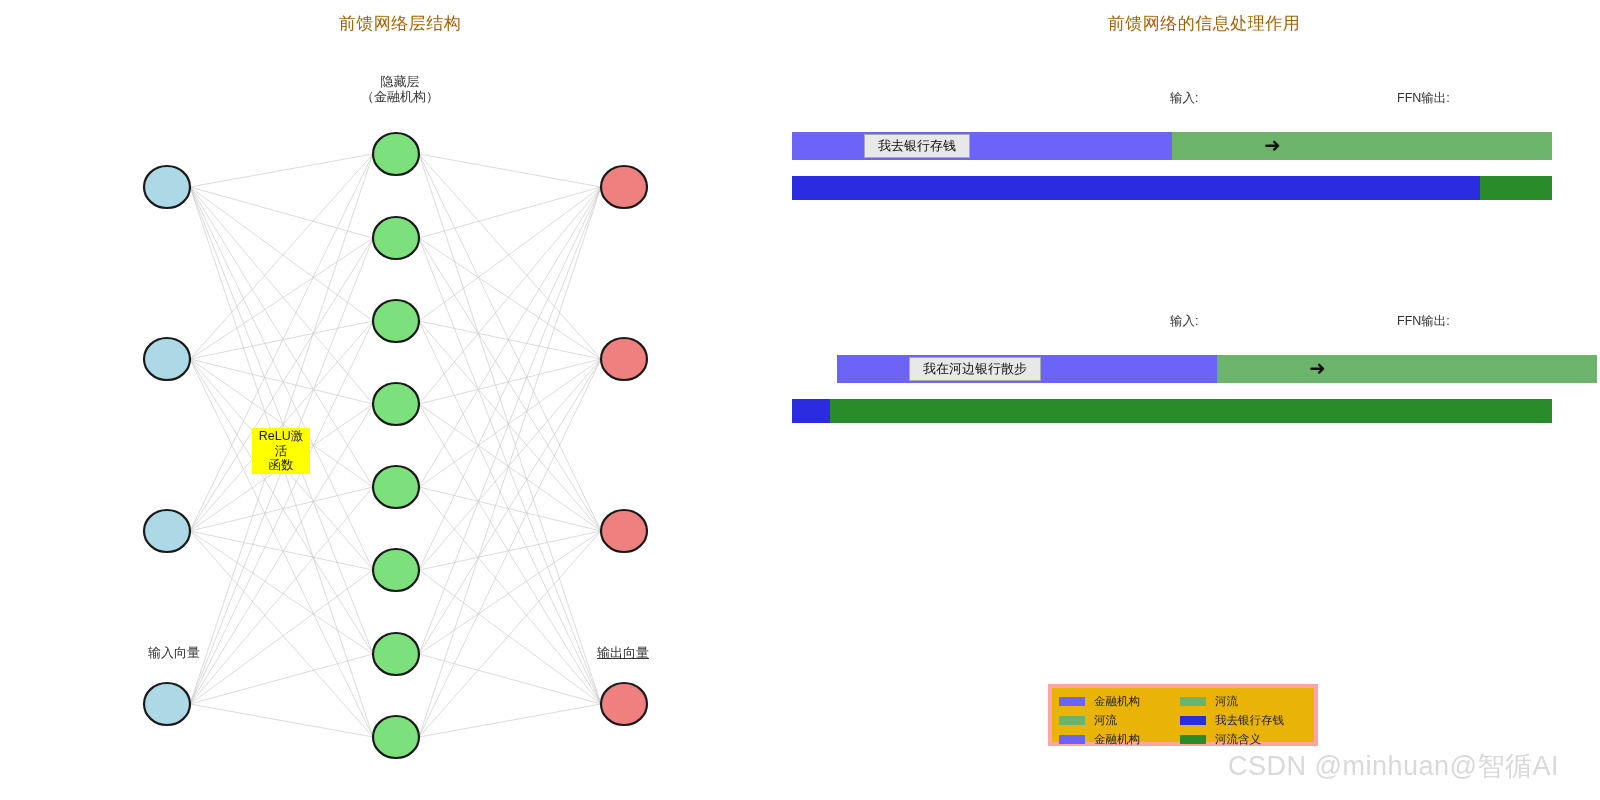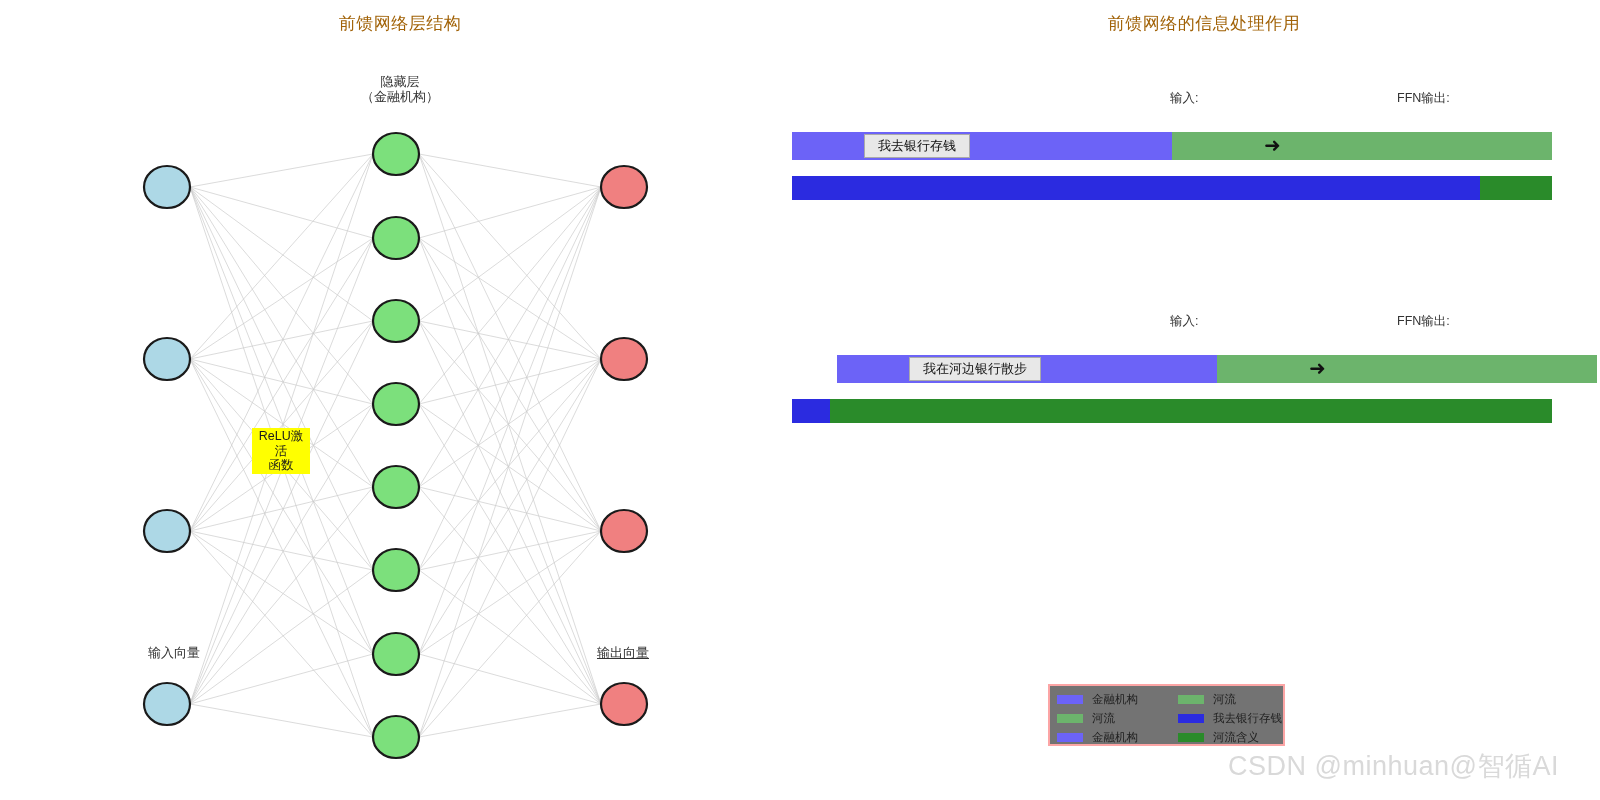--- a/index.html
+++ b/index.html
@@ -49,22 +49,22 @@
     position:absolute;background:#e8e8e8;border:1px solid #aaa;
     font-size:13px;color:#111;padding:2px 13px;white-space:nowrap;z-index:4;
   }
   .arrow-glyph{
     position:absolute;font-size:20px;line-height:1;color:#111;font-weight:bold;
     font-family:"DejaVu Sans",sans-serif;
   }
 
   
   #legend{
-    position:absolute;left:1048px;top:684px;width:237px;height:62px;
-    background:#737373;border:2px solid #fca5a5;box-sizing:border-box;
+    position:absolute;left:1048px;top:684px;width:270px;height:62px;
+    background:#eab308;border:4px solid #fca5a5;box-sizing:border-box;
   }
   #legend .lg-col{position:absolute;top:4px;}
   #legend .lg-col.c1{left:7px;}
   #legend .lg-col.c2{left:128px;}
   .lg-item{display:flex;align-items:center;height:19px;}
   .lg-swatch{width:26px;height:9px;margin-right:9px;flex:0 0 auto;}
   .lg-text{font-size:11.5px;color:#222;white-space:nowrap;}
 
   #watermark{
     position:absolute;left:1228px;top:748px;font-size:27px;color:#d9d9d9;

